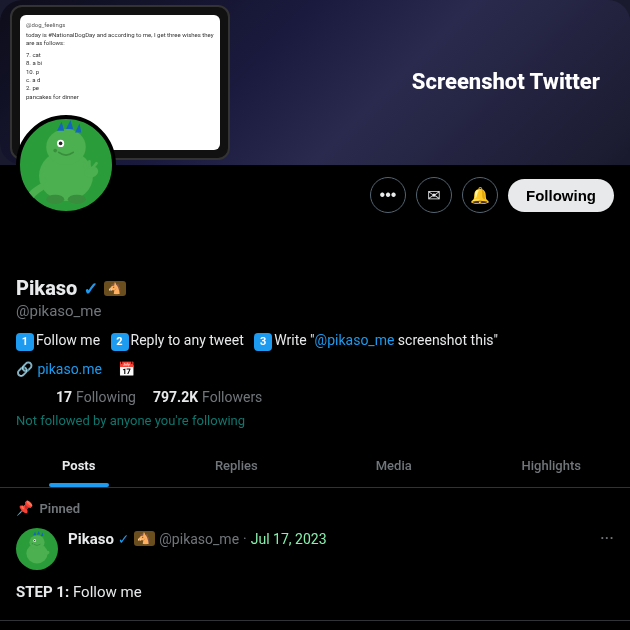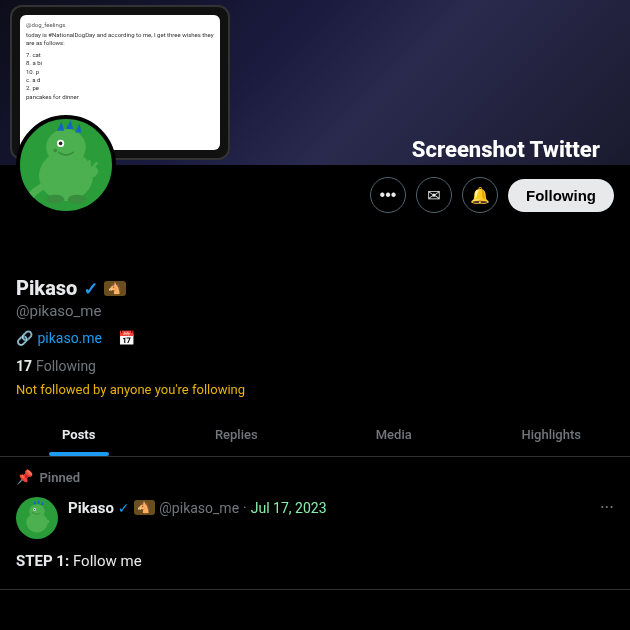--- a/index.html
+++ b/index.html
@@ -18,22 +18,23 @@
       height: 165px;
       background: #1a1a2e;
       position: relative;
       overflow: hidden;
     }
     .banner-bg {
       width: 100%;
       height: 100%;
       background: linear-gradient(135deg, #0d0d1a 0%, #1a1a3e 40%, #2a2a4e 60%, #1a1a2e 100%);
       display: flex;
-      align-items: flex-end;
+      align-items: center;
       justify-content: flex-end;
+      border-radius: 22px;
     }
     .banner-text-block {
       color: #fff;
       font-size: 22px;
       font-weight: 800;
       text-align: center;
       padding-right: 30px;
       line-height: 1.3;
     }
     .banner-phone-mockup {
@@ -184,36 +185,37 @@
     .meta-row .cal {
       display: flex;
       align-items: center;
       gap: 4px;
     }
     .stats-row {
       margin-top: 12px;
       display: flex;
       gap: 17px;
       font-size: 14px;
+      margin-left: 40px;
     }
     .stats-row .stat-item {
       display: flex;
       gap: 4px;
     }
     .stats-row .stat-num {
       font-weight: 700;
       color: #e7e9ea;
     }
     .stats-row .stat-label {
       color: #71767b;
     }
     .follower-note {
       margin-top: 8px;
       font-size: 13px;
-      color: #eab308;
+      color: #0f766e;
     }
 
     
     .tabs {
       display: flex;
       border-bottom: 1px solid #2f3336;
       margin-top: 16px;
     }
     .tab {
       flex: 1;
@@ -389,35 +391,46 @@
   </div>
 
   <div class="profile-info">
     <div class="display-name">
       <span>Pikaso</span>
       <span class="verified-badge">✓</span>
       <span class="premium-badge">🐴</span>
     </div>
     <div class="username">@pikaso_me</div>
 
+    <div class="bio">
+      <span class="step-num">1</span><span>Follow me</span>
+      &nbsp;
+      <span class="step-num">2</span><span>Reply to any tweet</span>
+      &nbsp;
+      <span class="step-num">3</span><span>Write "</span><span class="mention">@pikaso_me</span><span> screenshot this"</span>
+    </div>
 
     <div class="meta-row">
       <span class="link">
         <span>🔗</span>
         <span>pikaso.me</span>
       </span>
       <span class="cal">
         <span>📅</span>
       </span>
     </div>
 
     <div class="stats-row">
       <div class="stat-item">
         <span class="stat-num">17</span>
         <span class="stat-label">Following</span>
+      </div>
+      <div class="stat-item">
+        <span class="stat-num">797.2K</span>
+        <span class="stat-label">Followers</span>
       </div>
     </div>
 
     <div class="follower-note">Not followed by anyone you're following</div>
   </div>
 </div>
 
 <div class="tabs">
   <div class="tab active">
     <span>Posts</span>

